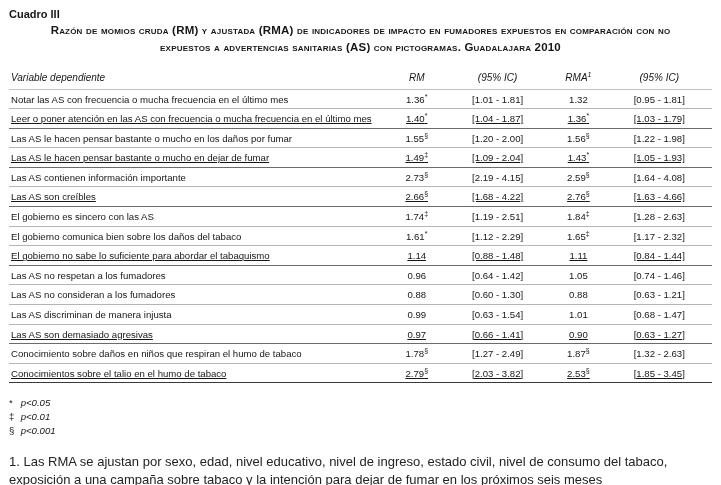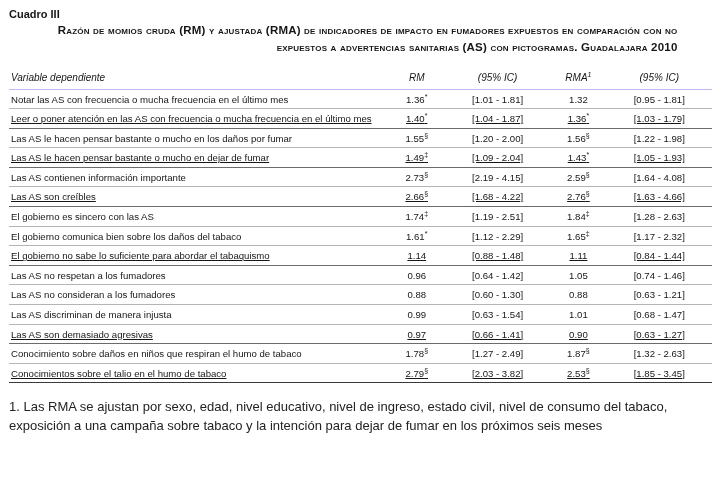--- a/index.html
+++ b/index.html
@@ -6,21 +6,21 @@
   html, body { background:#ffffff; }
   body {
     width:721px; height:485px; overflow:hidden;
     font-family:"Liberation Sans", sans-serif;
     color:#161616;
   }
   .page { padding:6px 9px 0 9px; }
 
   .t-label { font-weight:bold; font-size:11px; margin-top:2px; }
   .t-caption {
-    text-align:right; font-weight:bold; font-variant:small-caps;
+    text-align:center; font-weight:bold; font-variant:small-caps;
     font-size:11.5px; line-height:1.5; max-width:634px; margin:2px auto 0;
     letter-spacing:0.2px;
   }
 
   table { width:100%; border-collapse:collapse; table-layout:fixed; margin-top:13px; }
   col.c-var { width:54%; }
   col.c-rm  { width:8%; }
   col.c-ci1 { width:15%; }
   col.c-rma { width:8%; }
   col.c-ci2 { width:15%; }
@@ -179,16 +179,21 @@
         <tr class="sep">
           <td class="var">Conocimientos sobre el talio en el humo de tabaco</td>
           <td class="num">2.79<sup>§</sup></td>
           <td class="ci">[2.03 - 3.82]</td>
           <td class="num">2.53<sup>§</sup></td>
           <td class="ci">[1.85 - 3.45]</td>
         </tr>
       </tbody>
   </table>
 
+  <div class="fnotes" id="fnotes">
+      <div class="fnote"><span class="mk">*</span> <span class="tx">p&lt;0.05</span></div>
+      <div class="fnote"><span class="mk">‡</span> <span class="tx">p&lt;0.01</span></div>
+      <div class="fnote"><span class="mk">§</span> <span class="tx">p&lt;0.001</span></div>
+    </div>
 
   <div class="note">1. Las RMA se ajustan por sexo, edad, nivel educativo, nivel de ingreso, estado civil, nivel de consumo del tabaco, exposición a una campaña sobre tabaco y la intención para dejar de fumar en los próximos seis meses</div>
 
 </div>
 
 </body></html>

